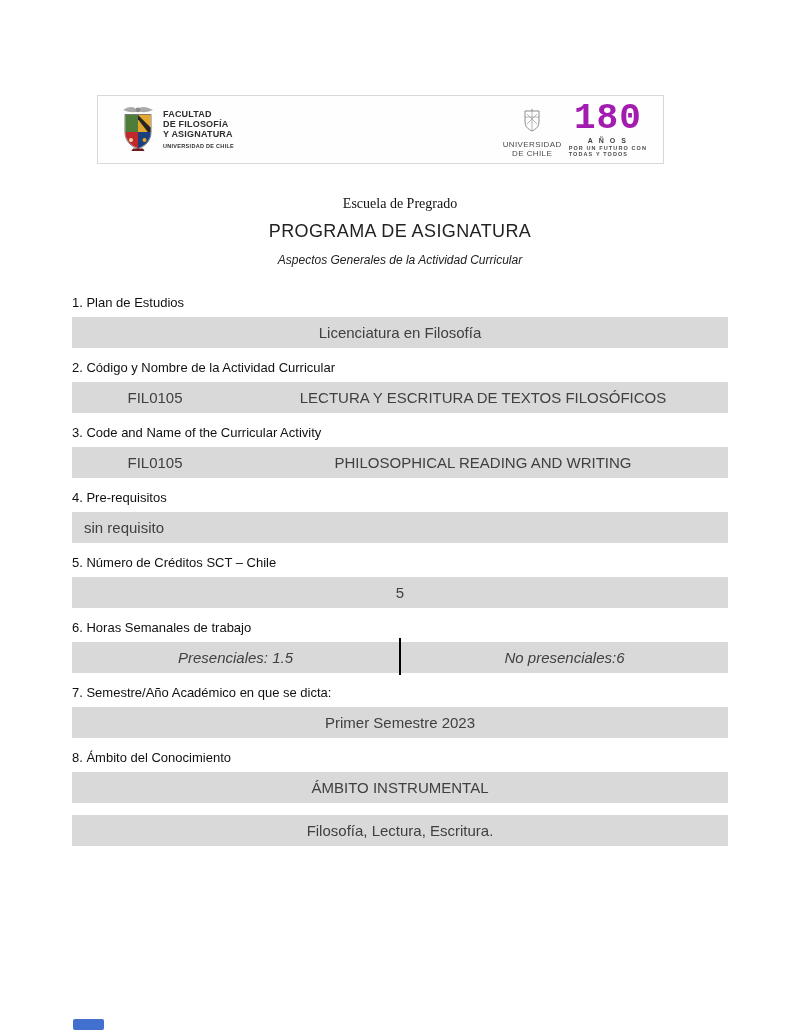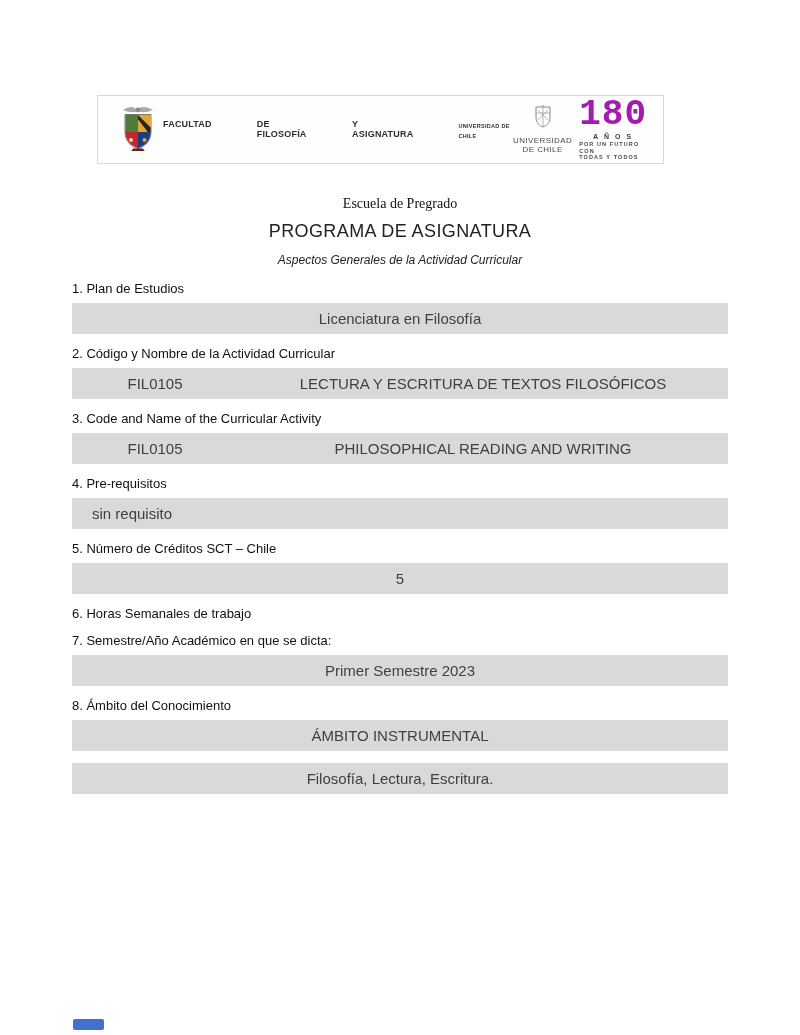--- a/index.html
+++ b/index.html
@@ -9,49 +9,49 @@
   }
 
   
   .header-box {
     position:absolute; left:97px; top:95px; width:567px; height:69px;
     border:1px solid #d8d8d8; box-sizing:border-box; background:#fffefe;
     display:flex; align-items:center; justify-content:space-between;
     padding:0 16px 0 22px;
   }
   .fac-logo { display:flex; align-items:center; gap:7px; }
-  .fac-text { display:flex; line-height:10px;gap:45px; }
+  .fac-text { display:flex; flex-direction:column; line-height:10px; }
   .fac-line { font-size:9px; font-weight:bold; color:#2e2e2e; letter-spacing:0.2px; }
   .fac-sub  { font-size:5.5px; font-weight:bold; color:#2e2e2e; margin-top:2px; letter-spacing:0.3px; }
 
   .uch-logo { display:flex; align-items:flex-start; gap:7px; }
   .uch-crest-col { display:flex; flex-direction:column; align-items:center; margin-top:6px; }
   .uch-name { font-size:8px; color:#4a4a4a; line-height:9px; letter-spacing:0.4px; text-align:center; margin-top:2px; }
   .uch-180-col { display:flex; flex-direction:column; align-items:center; }
   .uch-number { font-family:Liberation Mono, monospace; font-size:36px; line-height:34px; font-weight:bold; color:#a21caf; letter-spacing:1px; }
   .uch-anos { font-size:7px; font-weight:bold; color:#3c3c3c; letter-spacing:6px; margin:1px 0 1px 4px; }
   .uch-tagline { font-size:5.5px; font-weight:bold; color:#4a4a4a; letter-spacing:1.1px; line-height:6.5px; text-align:left; align-self:flex-start; }
 
   
   .titles { position:absolute; left:0; top:196px; width:800px; text-align:center; }
   .title-school { font-family:"Liberation Serif", serif; font-weight:normal; font-size:14px; color:#111; }
   .title-program { font-size:18px; color:#222; margin-top:9px; letter-spacing:0.4px; }
   .title-subtitle { font-size:12px; font-style:italic; color:#222; margin-top:11px; }
 
   
-  .sections { position:absolute; left:72px; top:281px; width:656px; }
+  .sections { position:absolute; left:72px; top:295px; width:656px; }
   .section { margin-bottom:12px; }
   .section-label { font-size:13px; line-height:15px; margin-bottom:7px; color:#111; }
   .bar {
     height:31px; background:#d9d9d9; font-size:15px; color:#404040;
     display:flex; align-items:center; box-sizing:border-box;
   }
   .bar .cell { display:flex; align-items:center; justify-content:center; height:100%; }
   .bar.center { justify-content:center; }
-  .bar.left-align { padding-left:20px; }
+  .bar.left-align { padding-left:12px; }
   .cell.code-cell { width:166px; }
   .cell.name-cell { flex:1; }
   .cell.half { width:50%; font-style:italic; }
   .vdivider { width:2px; height:37px; margin-top:-3px; background:#000; flex:0 0 auto; }
 
   
   .footer-mark {
     position:absolute; left:73px; top:1019px; width:31px; height:11px;
     background:#4170cf; border-radius:2px;
   }
@@ -144,20 +144,25 @@
     <div class="bar left-align">sin requisito</div>
   </div>
 
   <div class="section">
     <div class="section-label">5. Número de Créditos SCT – Chile</div>
     <div class="bar center">5</div>
   </div>
 
   <div class="section">
     <div class="section-label">6. Horas Semanales de trabajo</div>
+    <div class="bar">
+      <div class="cell half">Presenciales: 1.5</div>
+      <div class="vdivider"></div>
+      <div class="cell half">No presenciales:6</div>
+    </div>
   </div>
 
   <div class="section">
     <div class="section-label">7. Semestre/Año Académico en que se dicta:</div>
     <div class="bar center">Primer Semestre 2023</div>
   </div>
 
   <div class="section">
     <div class="section-label">8. Ámbito del Conocimiento</div>
     <div class="bar center">ÁMBITO INSTRUMENTAL</div>

